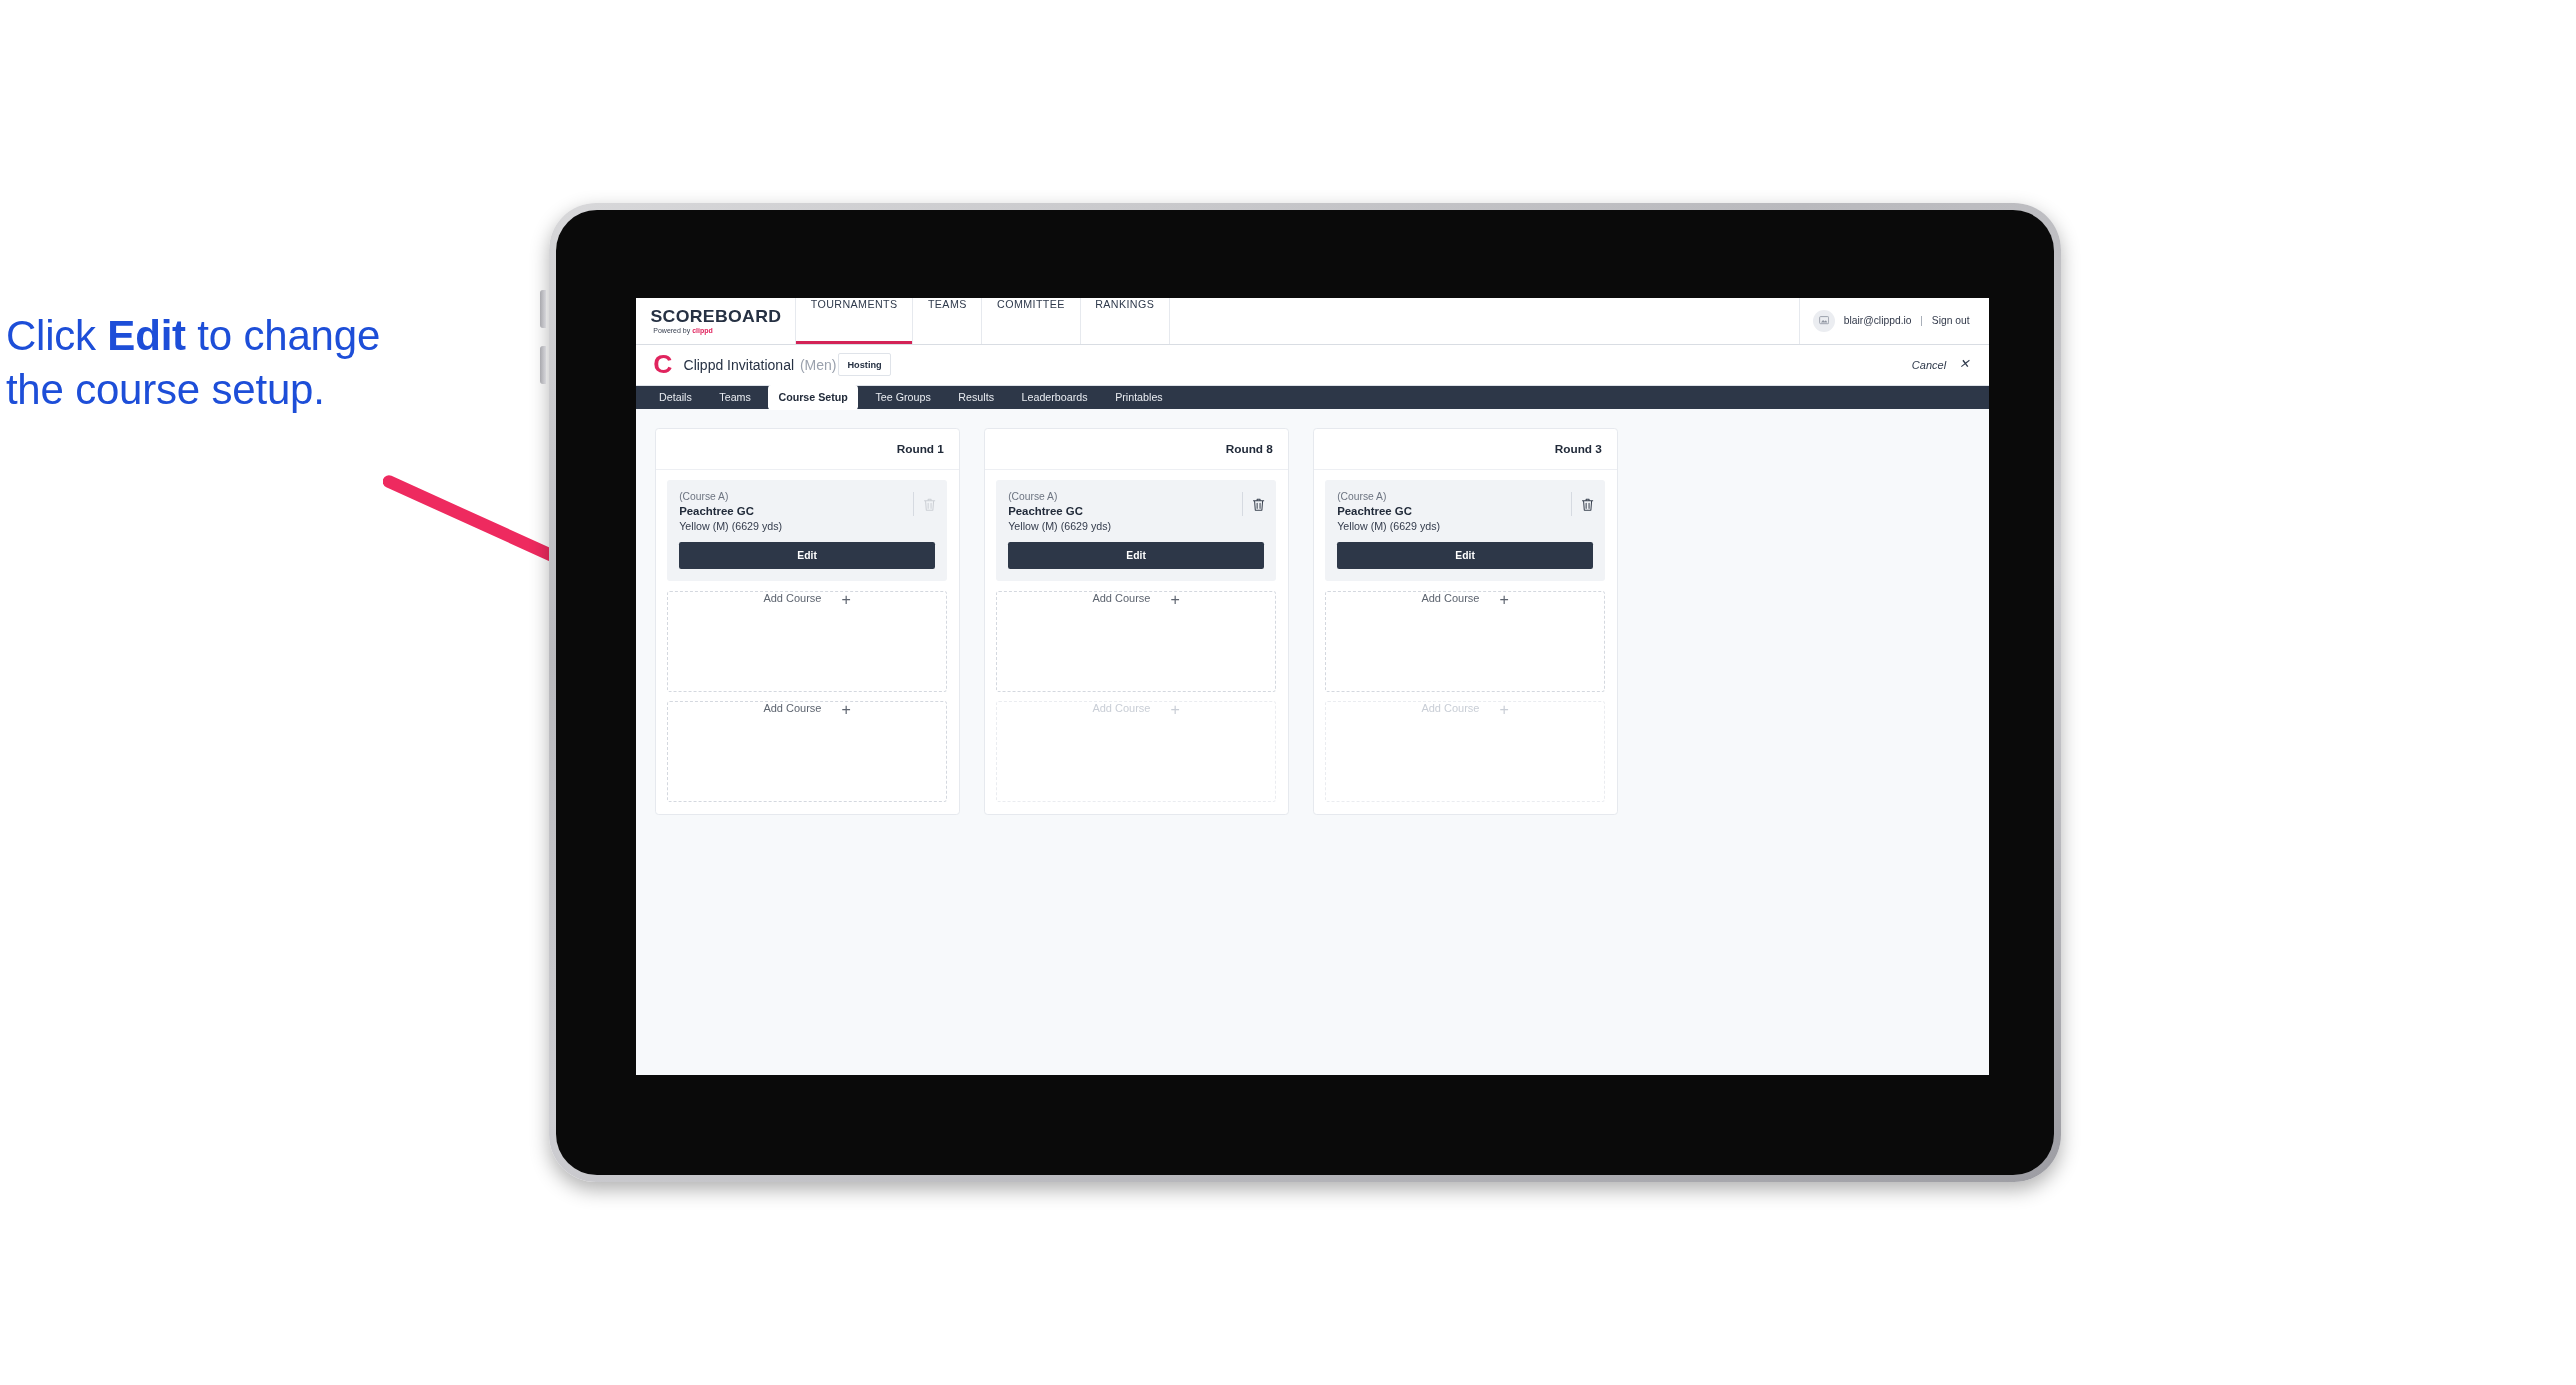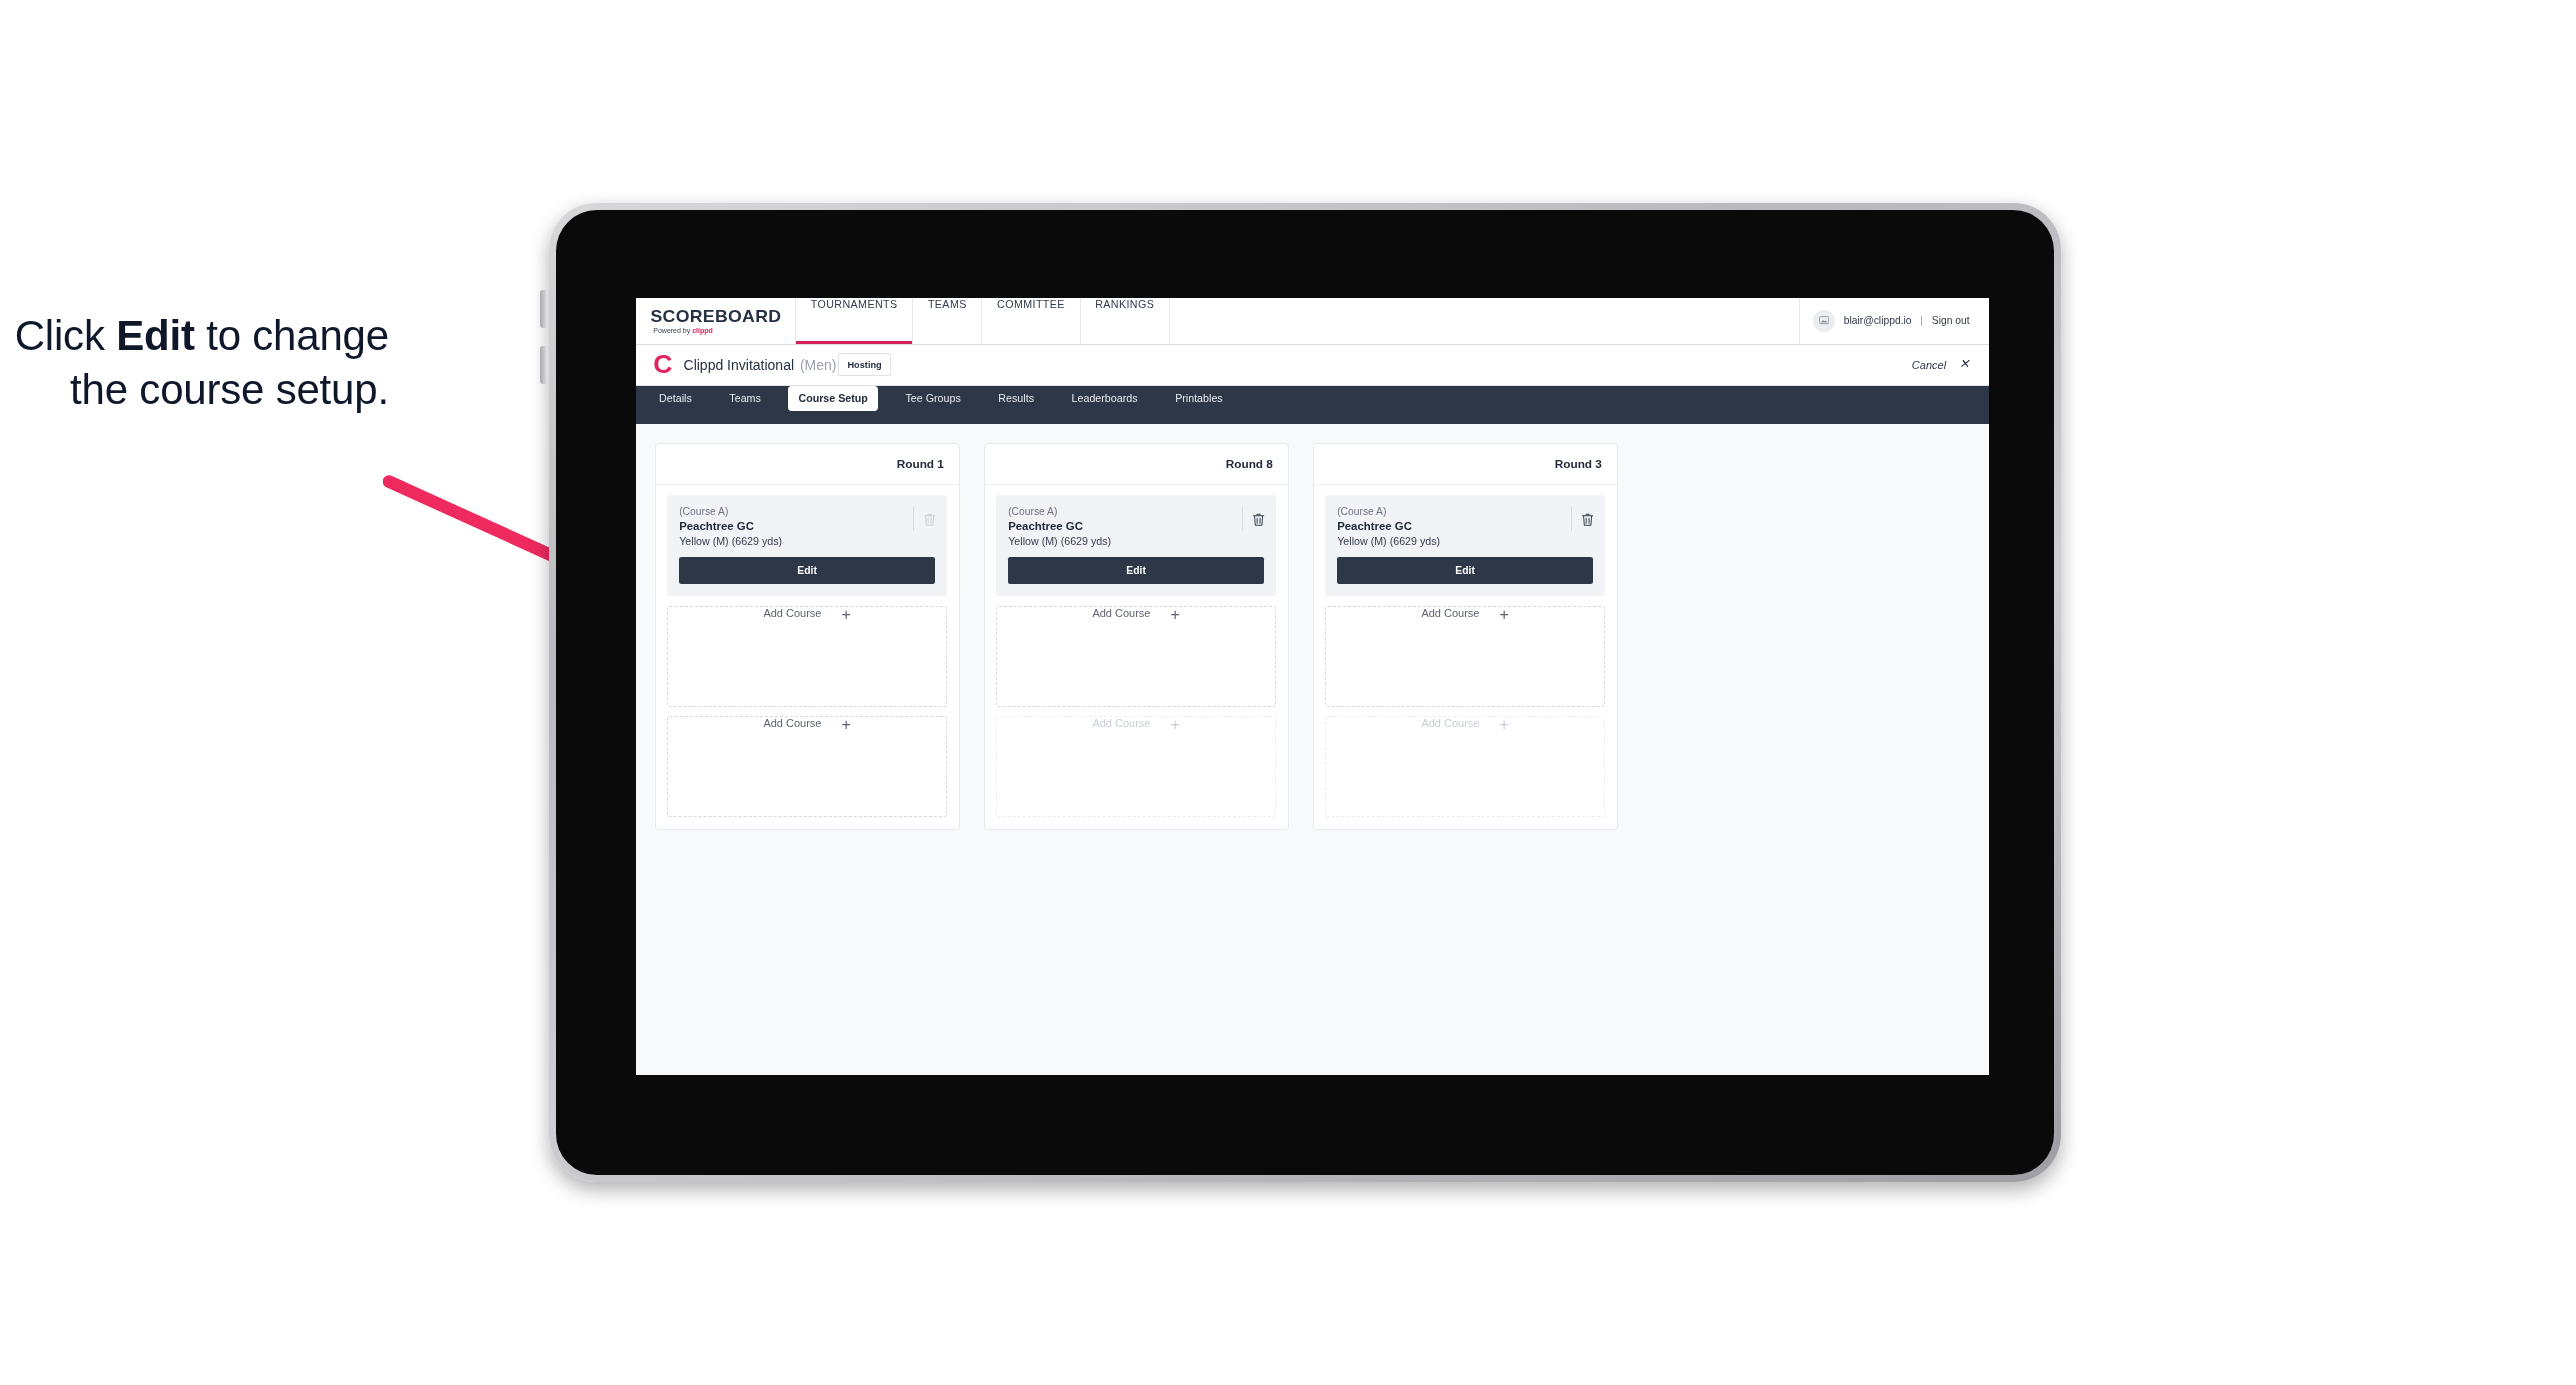--- a/index.html
+++ b/index.html
@@ -11,24 +11,23 @@
   }
   #stage { position: relative; width: 2576px; height: 1386px; }
 
   
   #annotation {
     position: absolute;
     left: 5.9px; top: 309px;
     width: 383px;
     font-size: 42px;
     line-height: 1.29;
-    color: #0f172a;
+    color: #1d4ed8;
     font-weight: 400;
     letter-spacing: -0.2px;
-    text-align: right;
   }
   #annotation b { font-weight: 700; }
 
   #arrow-svg { position: absolute; left: 383px; top: 471px; width: 309px; height: 155px; }
 
   
   #tablet {
     position: absolute;
     left: 549px; top: 203px;
     width: 1512px; height: 979px;
@@ -132,22 +131,22 @@
     margin-left: 2px; padding: 5.2px 8px;
     border: 0.7px solid #dfe3e9; border-radius: 2px;
     font-size: 9.2px; font-weight: 700; color: #263143; background: #fff;
   }
   #titlebar-spacer { flex: 1; }
   #cancel-btn { display: flex; align-items: center; gap: 13px; font-size: 11px; color: #2f3a4c; font-style: italic; }
   #cancel-x { font-size: 12.5px; line-height: 1; }
 
   
   #subnav {
-    height: 38px; background: #2d3748;
-    display: flex; align-items: flex-start; padding: 0 13.2px; gap: 17px;
+    height: 23px; background: #2d3748;
+    display: flex; align-items: center; padding: 0 13.2px; gap: 7px;
   }
   .subtab {
     font-size: 10.7px; color: #e9ecf1; padding: 6.6px 10.3px; border-radius: 3.7px;
     white-space: nowrap;
   }
   .subtab.active { background: #ffffff; color: #222b3a; font-weight: 700; }
 
   
   #content { padding: 19px 19px; display: flex; gap: 24px; align-items: flex-start; }
   .round-col {

